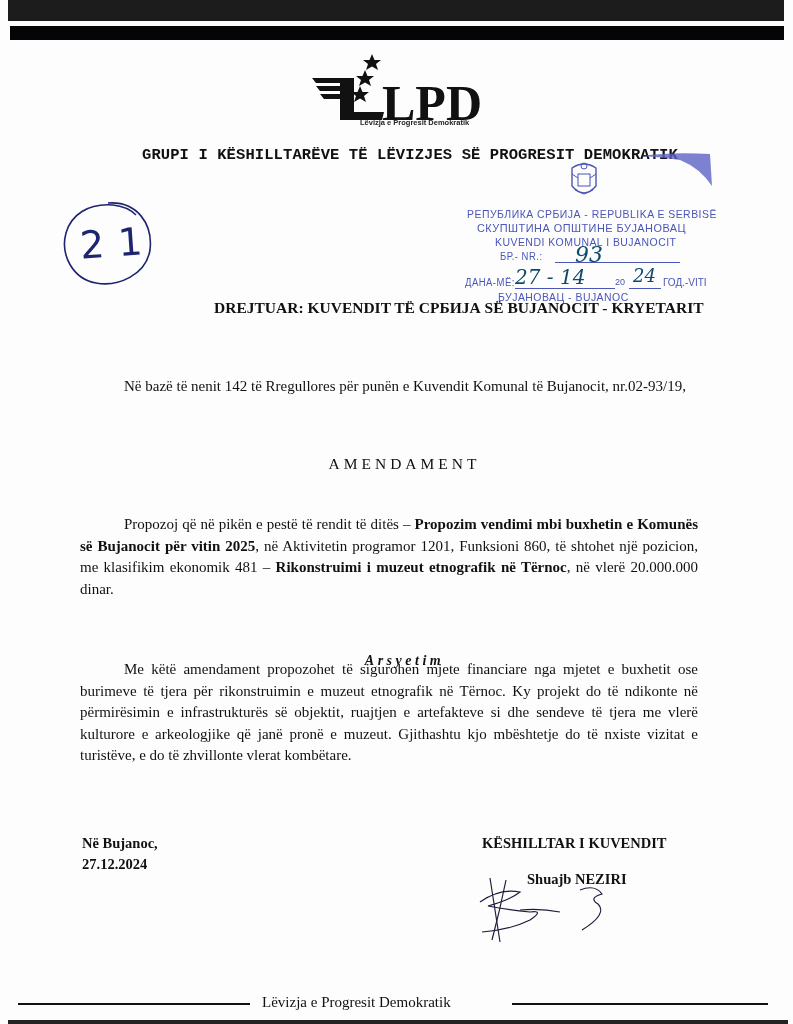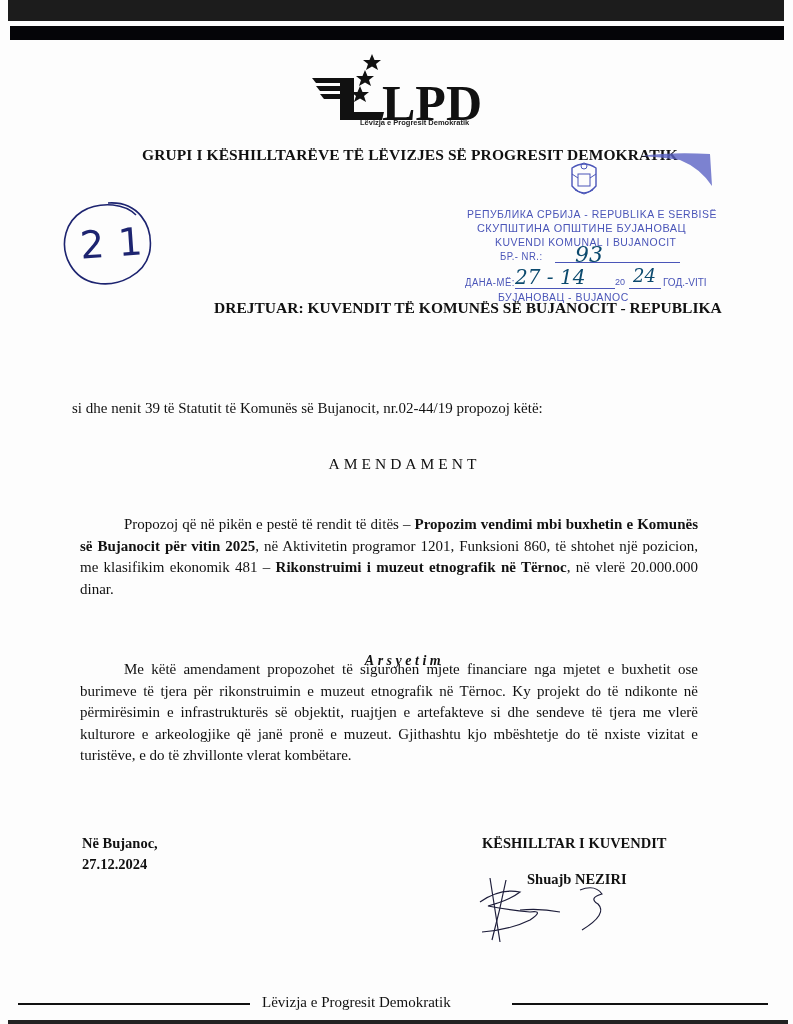--- a/index.html
+++ b/index.html
@@ -6,21 +6,21 @@
   body {
     width: 793px; height: 1024px; background: #fdfdfd; position: relative; overflow: hidden;
     font-family: "Liberation Serif", "DejaVu Serif", serif; color: #111;
   }
   .bar-top1 { position: absolute; left: 8px; top: 0; width: 776px; height: 21px; background: #1c1c1c; }
   .bar-top2 { position: absolute; left: 10px; top: 26px; width: 774px; height: 14px; background: #050508; }
 
   .logo { position: absolute; left: 310px; top: 50px; width: 180px; height: 85px; }
   .logo-text { position: absolute; left: 360px; top: 118px; font-family: "Liberation Sans", "DejaVu Sans", sans-serif; font-size: 7.5px; font-weight: bold; color: #222; white-space: nowrap; }
 
-  .group-title { position: absolute; left: 142px; top: 146px; font-size: 15.5px; font-weight: bold; white-space: nowrap; letter-spacing: 0.1px; }
+  .group-title { position: absolute; left: 142px; top: 146px; font-size: 15.5px; font-weight: bold; white-space: nowrap; letter-spacing: 0.1px; font-family: Liberation Mono, monospace; }
   .pen-stroke { position: absolute; left: 640px; top: 150px; width: 75px; height: 40px; }
 
   .circle-num { position: absolute; left: 58px; top: 195px; width: 100px; height: 95px; }
 
   .stamp { position: absolute; left: 455px; top: 160px; width: 270px; height: 145px; color: #4a55b8; font-family: "Liberation Sans", "DejaVu Sans", sans-serif; }
   .stamp .crest { position: absolute; left: 112px; top: 0px; width: 34px; height: 40px; }
   .stamp .line { position: absolute; white-space: nowrap; font-size: 11px; letter-spacing: 0.5px; transform: scaleX(0.95); transform-origin: left; }
   .stamp .l1 { left: 12px; top: 48px; }
   .stamp .l2 { left: 22px; top: 62px; font-size: 11.5px; }
   .stamp .l3 { left: 40px; top: 76px; }
@@ -111,25 +111,24 @@
   <div class="line l5">ДАНА-МË:</div>
   <div class="uline" style="left:60px;top:128px;width:100px;"></div>
   <div class="hw hw-date">27 - 14</div>
   <div class="small20">20</div>
   <div class="uline" style="left:174px;top:128px;width:32px;"></div>
   <div class="hw hw-year">24</div>
   <div class="godviti">ГОД.-VITI</div>
   <div class="line l6">БУЈАНОВАЦ - BUJANOC</div>
 </div>
 
-<div class="addressee">DREJTUAR: KUVENDIT TË KOMUNËS SË BUJANOCIT - REPUBLIKA</div>
+<div class="addressee">DREJTUAR: KUVENDIT TË СРБИЈА SË BUJANOCIT - KRYETARIT</div>
 
 <div class="para p1">
-  <span class="indent"></span><br>
-  <span class="ln2">si dhe nenit 39 të Statutit të Komunës së Bujanocit, nr.02-44/19 propozoj këtë:</span>
+  <span class="indent"></span><span>Në bazë të nenit 142 të Rregullores për punën e Kuvendit Komunal të Bujanocit, nr.02-93/19,</span><br>
 </div>
 
 <div class="heading h-amend">AMENDAMENT</div>
 
 <div class="para p2"><span class="indent"></span><span>Propozoj që në pikën e pestë të rendit të ditës – </span><b>Propozim vendimi mbi buxhetin e Komunës së Bujanocit për vitin 2025</b><span>, në Aktivitetin programor 1201, Funksioni 860, të shtohet një pozicion, me klasifikim ekonomik 481 – </span><b>Rikonstruimi i muzeut etnografik në Tërnoc</b><span>, në vlerë 20.000.000 </span><span class="ital">dinar</span><span>.</span></div>
 
 <div class="heading h-arsy">Arsyetim</div>
 
 <div class="para p3"><span class="indent"></span><span>Me këtë amendament propozohet të sigurohen mjete financiare nga mjetet e buxhetit ose burimeve të tjera për rikonstruimin e muzeut etnografik në Tërnoc. Ky projekt do të ndikonte në përmirësimin e infrastrukturës së objektit, ruajtjen e artefakteve si dhe sendeve të tjera me vlerë kulturore e arkeologjike që janë pronë e muzeut. Gjithashtu kjo mbështetje do të nxiste vizitat e turistëve, e do të zhvillonte vlerat kombëtare.</span></div>
 

